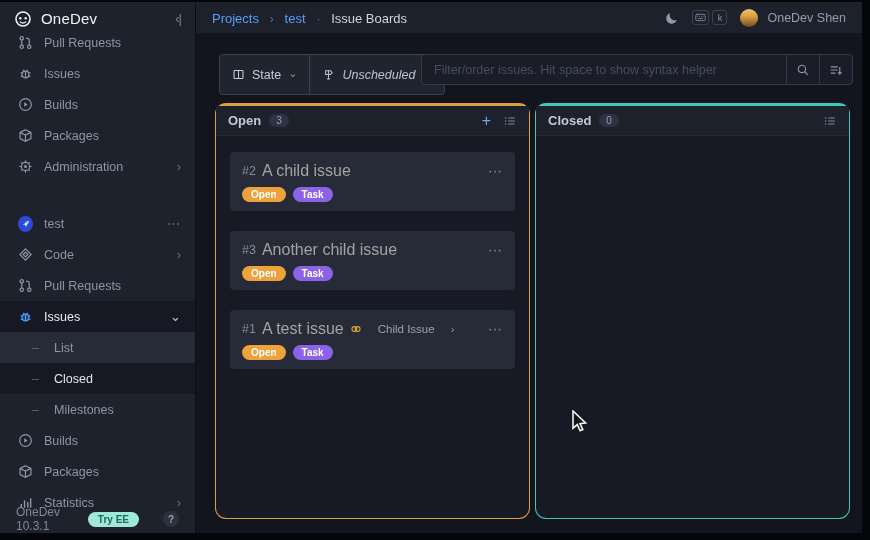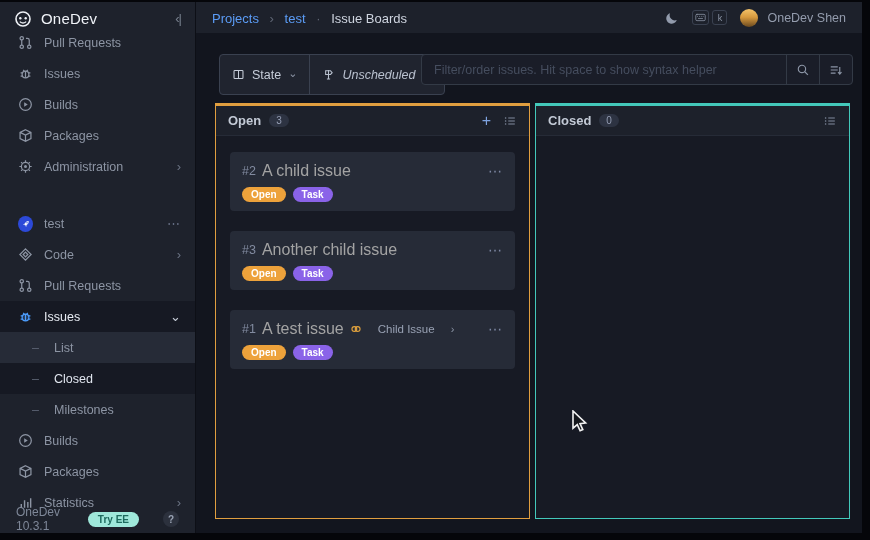--- a/index.html
+++ b/index.html
@@ -49,21 +49,21 @@
   .tb-btn + .tb-btn { border-left:1px solid #3a4150; }
   .tb-btn .chev { color:#8b94a5; font-size:11px; margin-top:-2px; }
   .milestone-lbl { font-style:italic; color:#b9c1cf; }
 
   .filter-wrap { position:absolute; left:225px; top:52px; width:432px; height:31px; border:1px solid #333a46; border-radius:4px; background:#1a1d28; display:flex; overflow:hidden; }
   .filter-input { flex:1; background:transparent; border:none; outline:none; color:#c6cdd9; font-size:12.5px; padding:0 12px; font-family:"Liberation Sans",sans-serif; }
   .filter-input::placeholder { color:#454d5e; }
   .filter-btn { width:33px; display:flex; align-items:center; justify-content:center; border-left:1px solid #333a46; cursor:pointer; }
 
   
-  .column { position:absolute; top:101px; width:315px; height:416px; background:#171a24; border:1px solid; border-top-width:3px; border-radius:0; }
+  .column { position:absolute; top:101px; width:315px; height:416px; background:#171a24; border:1px solid; border-top-width:3px; border-radius:11px; }
   .col-open { left:19px; }
   .col-closed { left:339px; }
   .col-header { height:30px; background:#1d212b; border-bottom:1px solid #262b37; display:flex; align-items:center; padding:0 12px; gap:8px; }
   .col-name { color:#c3cad6; font-size:13px; font-weight:bold; }
   .count-badge { background:#2d3342; color:#959eb4; font-size:10px; padding:1px 7px; border-radius:8px; }
   .col-actions { margin-left:auto; display:flex; align-items:center; gap:12px; }
   .plus-btn { color:#7fa3e0; font-size:16px; line-height:1; cursor:pointer; }
   .col-body { padding:16px 14px; }
 
   .card { background:#262b37; border-radius:4px; height:59px; padding:10px 12px 8px 12px; margin-bottom:20px; cursor:pointer; }

